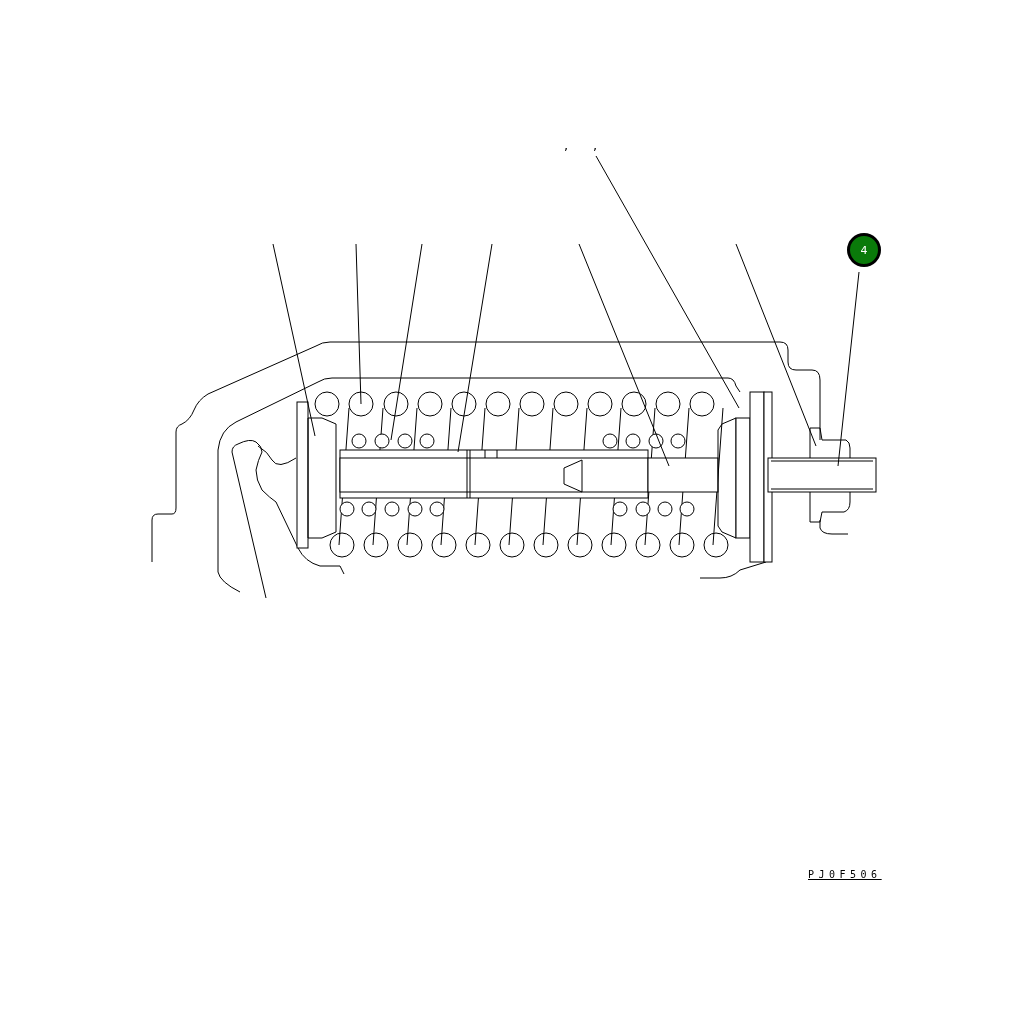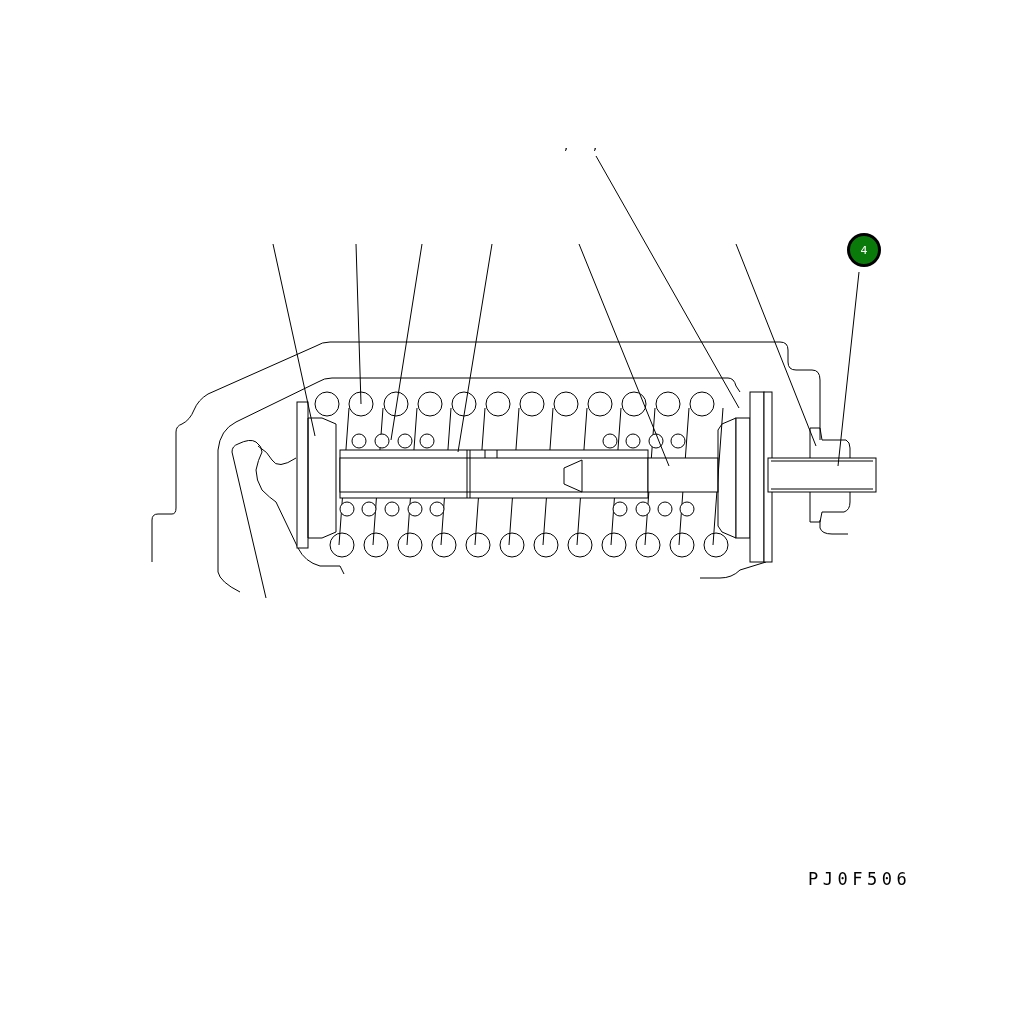--- a/index.html
+++ b/index.html
@@ -1,21 +1,21 @@
 <!DOCTYPE html>
 <html><head>
 <meta charset="utf-8">
 <style>
   html, body { margin: 0; padding: 0; background: #ffffff; }
   body { width: 1029px; height: 1030px; position: relative; overflow: hidden; font-family: "DejaVu Sans", sans-serif; }
   #canvas { position: absolute; left: 0; top: 0; width: 1029px; height: 1030px; }
   .ln { stroke: #000; stroke-width: 1; fill: none; }
   .coil { stroke: #000; stroke-width: 1; fill: #fff; }
   .callout-circle { position: absolute; left: 847px; top: 233px; width: 34px; height: 34px; border-radius: 50%; background: #0a7a0a; border: 3px solid #000; box-sizing: border-box; color: #fff; font-size: 11px; display: flex; align-items: center; justify-content: center; cursor: pointer; }
-  .drawing-code { position: absolute; left: 808px; top: 869px; font-family: "DejaVu Sans Mono", monospace; font-size: 17px; letter-spacing: 4.5px; color: #000; }
+  .drawing-code { position: absolute; left: 808px; top: 869px; font-family: "DejaVu Sans Mono", monospace; font-size: 10px; letter-spacing: 4.5px; color: #000; text-decoration: underline; }
   .comma { position: absolute; font-size: 13px; color: #000; font-family: "DejaVu Sans", sans-serif; }
 </style>
 </head>
 <body>
 
 <svg id="canvas" viewBox="0 0 1029 1030" xmlns="http://www.w3.org/2000/svg">
 
   <path class="ln" d="M152,562 L152,520 Q152,514 158,514 L172,514 Q176,514 176,508 L176,432 Q176,426 182,424 Q190,420 194,410 Q198,400 208,394 L316,346 Q322,342 330,342 L780,342 Q788,342 788,350 L788,362 Q788,370 796,370 L812,370 Q820,370 820,380 L820,440"></path>
   <path class="ln" d="M240,592 Q220,582 218,572 L218,450 Q220,430 236,422 L318,382 Q324,378 332,378 L728,378 Q734,378 736,386 L740,392"></path>
   <path class="ln" d="M266,598 L232,452 Q232,446 238,444 Q250,438 256,442 Q262,446 262,452 Q258,460 256,470 Q256,480 262,490 Q270,498 276,502"></path>

